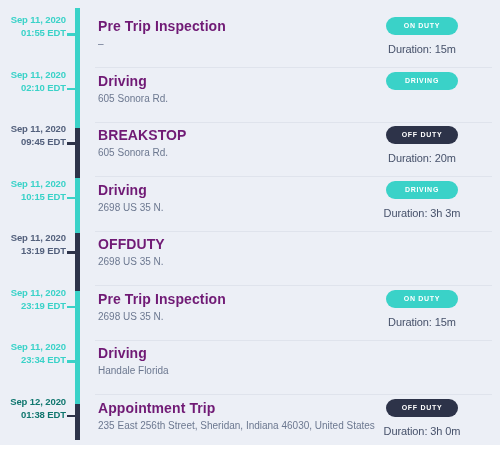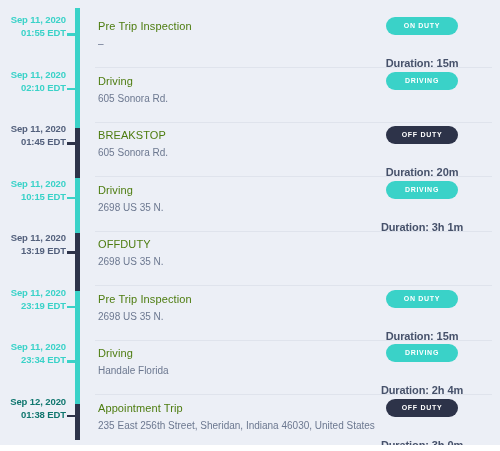--- a/index.html
+++ b/index.html
@@ -81,24 +81,25 @@
 
   
   .main-col {
     position: absolute;
     left: 98px;
     top: 15px;
     width: 290px;
   }
   .event-title {
     display: block;
-    font-size: 11px;
-    color: #4d7c0f;
+    font-size: 14px;
+    color: #701a75;
     line-height: 17px;
     letter-spacing: 0.1px;
+    font-weight: bold;
   }
   .event-sub {
     display: block;
     font-size: 10px;
     color: #6c7890;
     line-height: 15px;
     margin-top: 1px;
     white-space: nowrap;
   }
 
@@ -121,23 +122,23 @@
     color: #ffffff;
     line-height: 10px;
     text-align: center;
   }
   .badge-onduty  { background: #3ad2c8; }
   .badge-driving { background: #3ad2c8; }
   .badge-offduty { background: #2d3349; }
 
   .duration-text {
     display: block;
-    margin-top: 22px;
+    margin-top: 8px;
     font-size: 11px;
-    font-weight: bold;
+    font-weight: normal;
     color: #46516a;
     letter-spacing: -0.1px;
   }
 </style>
 </head>
 <body>
 
 <div id="log-panel">
 
   <div id="timeline-rail">
@@ -172,41 +173,41 @@
         <div class="main-col">
           <span class="event-title">Driving</span>
           <span class="event-sub">605 Sonora Rd.</span>
         </div>
         <div class="status-col"><span class="status-badge badge-driving">DRIVING</span></div>
         <div class="row-sep"></div>
       </div>
       <div class="log-row" style="top: 112px;">
         <div class="time-col" style="color: rgb(83, 96, 124);">
           <span class="time-date">Sep 11, 2020</span>
-          <span class="time-clock">01:45 EDT</span>
+          <span class="time-clock">09:45 EDT</span>
         </div>
         <div class="tick" style="background: rgb(45, 51, 73);"></div>
         <div class="main-col">
           <span class="event-title">BREAKSTOP</span>
           <span class="event-sub">605 Sonora Rd.</span>
         </div>
         <div class="status-col"><span class="status-badge badge-offduty">OFF DUTY</span><span class="duration-text">Duration: 20m</span></div>
         <div class="row-sep"></div>
       </div>
       <div class="log-row" style="top: 166.5px;">
         <div class="time-col" style="color: rgb(58, 210, 200);">
           <span class="time-date">Sep 11, 2020</span>
           <span class="time-clock">10:15 EDT</span>
         </div>
         <div class="tick" style="background: rgb(58, 210, 200);"></div>
         <div class="main-col">
           <span class="event-title">Driving</span>
           <span class="event-sub">2698 US 35 N.</span>
         </div>
-        <div class="status-col"><span class="status-badge badge-driving">DRIVING</span><span class="duration-text">Duration: 3h 1m</span></div>
+        <div class="status-col"><span class="status-badge badge-driving">DRIVING</span><span class="duration-text">Duration: 3h 3m</span></div>
         <div class="row-sep"></div>
       </div>
       <div class="log-row" style="top: 221px;">
         <div class="time-col" style="color: rgb(83, 96, 124);">
           <span class="time-date">Sep 11, 2020</span>
           <span class="time-clock">13:19 EDT</span>
         </div>
         <div class="tick" style="background: rgb(45, 51, 73);"></div>
         <div class="main-col">
           <span class="event-title">OFFDUTY</span>
@@ -230,21 +231,20 @@
       <div class="log-row" style="top: 330px;">
         <div class="time-col" style="color: rgb(58, 210, 200);">
           <span class="time-date">Sep 11, 2020</span>
           <span class="time-clock">23:34 EDT</span>
         </div>
         <div class="tick" style="background: rgb(58, 210, 200);"></div>
         <div class="main-col">
           <span class="event-title">Driving</span>
           <span class="event-sub">Handale Florida</span>
         </div>
-        <div class="status-col"><span class="status-badge badge-driving">DRIVING</span><span class="duration-text">Duration: 2h 4m</span></div>
         <div class="row-sep"></div>
       </div>
       <div class="log-row" style="top: 384.5px;">
         <div class="time-col" style="color: #0f766e;">
           <span class="time-date">Sep 12, 2020</span>
           <span class="time-clock">01:38 EDT</span>
         </div>
         <div class="tick" style="background: rgb(45, 51, 73);"></div>
         <div class="main-col">
           <span class="event-title">Appointment Trip</span>

